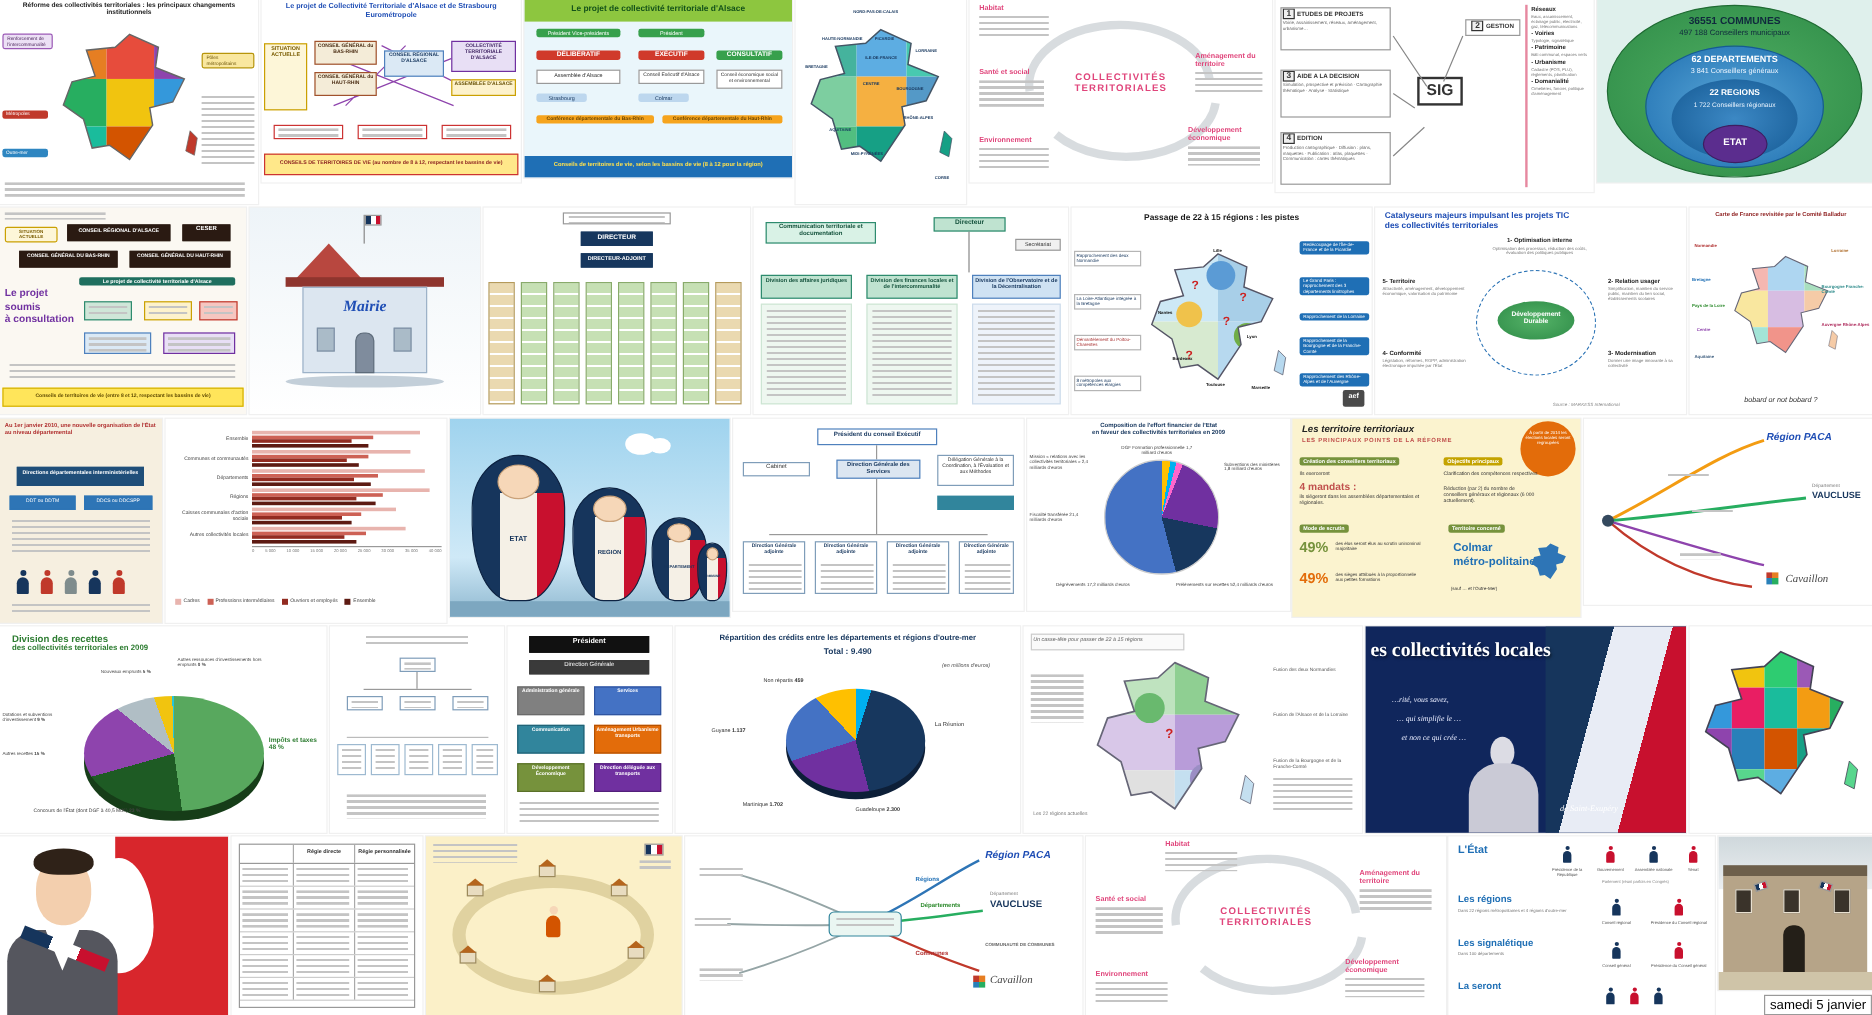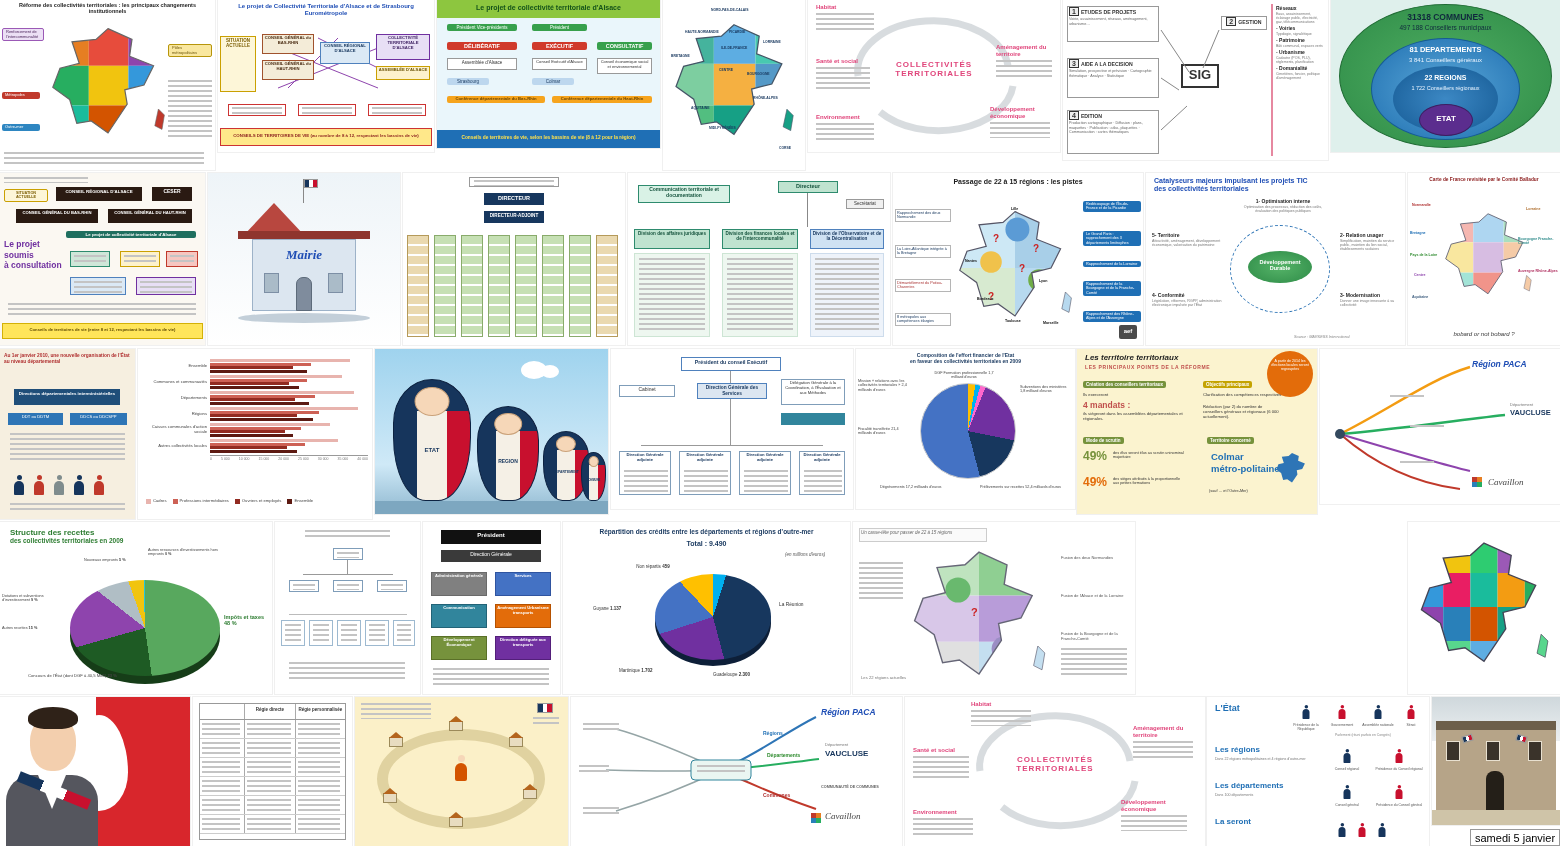--- a/index.html
+++ b/index.html
@@ -200,23 +200,23 @@
     <div class="b" style="font-size:5px;color:#222;margin-top:2px">- Domanialité</div>
     <div style="font-size:3.5px;color:#777">Cimetières, foncier, politique d'aménagement</div>
   </div>
 </div>
 
 <div class="tile" style="left:1331px;top:0;width:229px;height:152px;background:#dff0ec">
   <div class="t" style="left:8px;top:4px;width:213px;height:144px;border-radius:50%;background:radial-gradient(ellipse at center,#4fae62 0%,#2e8b47 100%);border:1px solid #1f6b33"></div>
   <div class="t" style="left:40px;top:38px;width:149px;height:102px;border-radius:50%;background:radial-gradient(ellipse,#5aa7d8,#1f6fb0);border:1px solid #155a94"></div>
   <div class="t" style="left:62px;top:66px;width:105px;height:66px;border-radius:50%;background:radial-gradient(ellipse,#3c88c4,#155a94)"></div>
   <div class="t" style="left:88px;top:104px;width:54px;height:32px;border-radius:50%;background:#5b2d8e;border:1px solid #3d1e61"></div>
-  <div class="t b c" style="left:0;top:12px;width:229px;font-size:8.5px;color:#10293d">31318 COMMUNES</div>
+  <div class="t b c" style="left:0;top:12px;width:229px;font-size:8.5px;color:#10293d">36551 COMMUNES</div>
   <div class="t c" style="left:0;top:24px;width:229px;font-size:6.5px;color:#10293d">497 188  Conseillers municipaux</div>
-  <div class="t b c" style="left:0;top:46px;width:229px;font-size:7.5px;color:#fff">81 DEPARTEMENTS</div>
+  <div class="t b c" style="left:0;top:46px;width:229px;font-size:7.5px;color:#fff">62 DEPARTEMENTS</div>
   <div class="t c" style="left:0;top:57px;width:229px;font-size:6px;color:#eaf4ff">3 841  Conseillers généraux</div>
   <div class="t b c" style="left:0;top:74px;width:229px;font-size:7px;color:#fff">22 REGIONS</div>
   <div class="t c" style="left:0;top:85px;width:229px;font-size:5.5px;color:#eaf4ff">1 722  Conseillers régionaux</div>
   <div class="t b c" style="left:88px;top:114px;width:54px;font-size:8px;color:#fff">ETAT</div>
 </div>
 
 <div class="tile" style="left:208px;top:173px;width:192px;height:172px;background:linear-gradient(#eef4f8,#ffffff)">
   <div class="t" style="left:95px;top:6px;width:1px;height:24px;background:#888"></div>
   <div class="flag" style="left:96px;top:6px;width:14px;height:9px"></div>
   <div class="t" style="left:36px;top:30px;width:60px;height:0;border-left:30px solid transparent;border-right:30px solid transparent;border-bottom:32px solid #b8473f"></div>
@@ -606,21 +606,21 @@
   <div class="ln" style="left:80px;top:112px;width:34px;height:5px"></div>
   <div class="t b i" style="left:152px;top:10px;font-size:8.5px;color:#1f4eb5">Région PACA</div>
   <div class="t" style="left:190px;top:54px;font-size:4px;color:#777">Département</div>
   <div class="t b" style="left:190px;top:60px;font-size:7.5px;color:#16355c">VAUCLUSE</div>
   <div class="t i" style="left:168px;top:128px;font-size:9px;color:#444;font-family:'Liberation Serif',serif">Cavaillon</div>
   <div class="t" style="left:152px;top:128px;width:10px;height:10px;background:conic-gradient(#e67e22 0 90deg,#27ae60 90deg 180deg,#2980b9 180deg 270deg,#c0392b 270deg)"></div>
 </div>
 
 <div class="tile" style="left:0;top:522px;width:272px;height:172px">
   <div class="t b" style="left:10px;top:6px;width:180px;font-size:8px;color:#2e7d32">
-    <div>Structure des recettes</div>
+    <div>Division des recettes</div>
     <div style="font-size:6.5px">des collectivités territoriales en 2009</div>
   </div>
   <div class="pie" style="left:70px;top:66px;width:150px;height:96px;background:#163d18"></div>
   <div class="pie" style="left: 70px; top: 58px; width: 150px; height: 96px; background: conic-gradient(rgb(88, 168, 94) 0deg, rgb(88, 168, 94) 171.94deg, rgb(30, 91, 36) 171.94deg, rgb(30, 91, 36) 254.328deg, rgb(142, 68, 173) 254.328deg, rgb(142, 68, 173) 308.06deg, rgb(176, 190, 197) 308.06deg, rgb(176, 190, 197) 340.299deg, rgb(241, 196, 15) 340.299deg, rgb(241, 196, 15) 358.209deg, rgb(38, 198, 218) 358.209deg, rgb(38, 198, 218) 360deg);"></div>
   <div class="t" style="left:148px;top:26px;width:86px;font-size:3.8px;color:#444"><span>Autres ressources d'investissements hors emprunts</span> <span class="b">0 %</span></div>
   <div class="t" style="left:84px;top:36px;width:60px;font-size:3.8px;color:#444"><span>Nouveaux emprunts</span> <span class="b">5 %</span></div>
   <div class="t b" style="left:224px;top:92px;width:46px;font-size:5.5px;color:#2e7d32"><span>Impôts et taxes</span> <span>48 %</span></div>
   <div class="t" style="left:2px;top:72px;width:62px;font-size:3.8px;color:#444"><span>Dotations et subventions d'investissement</span> <span class="b">9 %</span></div>
   <div class="t" style="left:2px;top:104px;width:56px;font-size:3.8px;color:#444"><span>Autres recettes</span> <span class="b">15 %</span></div>
   <div class="t" style="left:28px;top:152px;width:130px;font-size:4.2px;color:#444"><span>Concours de l'État (dont DGF à 40,5 Md€)</span> <span class="b">23 %</span></div>
@@ -709,20 +709,30 @@
   </svg>
   <div class="t b" style="left:118px;top:84px;font-size:11px;color:#cc2222">?</div>
   <div class="t" style="left:208px;top:34px;width:68px;font-size:4px;color:#555">Fusion des deux Normandies</div>
   <div class="t" style="left:208px;top:72px;width:68px;font-size:4px;color:#555">Fusion de l'Alsace et de la Lorraine</div>
   <div class="t" style="left:208px;top:110px;width:68px;font-size:4px;color:#555">Fusion de la Bourgogne et de la Franche-Comté</div>
   <div class="ln" style="left:208px;top:126px;width:66px;height:28px"></div>
   <div class="ln" style="left:6px;top:40px;width:44px;height:40px"></div>
   <div class="t" style="left:8px;top:154px;font-size:4.2px;color:#777">Les 22 régions actuelles</div>
 </div>
 
+<div class="tile" style="left:1138px;top:522px;width:267px;height:172px;background:#10265c">
+  <div class="t" style="left:150px;top:0;width:117px;height:172px;background:linear-gradient(105deg,#16355c 0 35%,#e8ecf5 35% 65%,#c8102e 65%)"></div>
+  <div class="t b" style="left:4px;top:10px;width:260px;font-size:16.5px;color:#fff;font-family:'Liberation Serif',serif;text-shadow:1px 1px 2px rgba(0,0,0,.5)">es collectivités locales</div>
+  <div class="t i" style="left:22px;top:58px;font-size:6.5px;color:#e8ecff;font-family:'Liberation Serif',serif">…rité, vous savez,</div>
+  <div class="t i" style="left:26px;top:74px;font-size:6.5px;color:#e8ecff;font-family:'Liberation Serif',serif">… qui simplifie le …</div>
+  <div class="t i" style="left:30px;top:90px;font-size:6.5px;color:#e8ecff;font-family:'Liberation Serif',serif">et non ce qui crée …</div>
+  <div class="t" style="left:104px;top:92px;width:20px;height:26px;background:#dcdce4;border-radius:50%"></div>
+  <div class="t" style="left:86px;top:114px;width:58px;height:58px;background:#cacad6;border-radius:45% 45% 0 0"></div>
+  <div class="t i" style="left:162px;top:148px;font-size:7px;color:#fff;font-family:'Liberation Serif',serif">de Saint-Exupéry</div>
+</div>
 
 <div class="tile" style="left:1408px;top:522px;width:152px;height:172px">
   <svg class="t" style="left:8px;top:6px" width="136" height="158" viewBox="0 0 100 100">
     <defs>
           <clipPath id="fr28">
             <path d="M50 3 L70 12 L68 26 L88 34 L80 50 L64 54 L66 66 L50 90 L36 80 L24 82 L18 62 L4 52 L10 36 L26 32 L20 14 L40 12 Z"></path>
           </clipPath>
         </defs>
     <g clip-path="url(#fr28)">
       <rect x="0" y="0" width="20" height="25" fill="#e74c3c"></rect>
@@ -920,21 +930,21 @@
   <div class="t b" style="left:8px;top:48px;font-size:8px;color:#1f6fb5">Les régions</div>
   <div class="t" style="left:8px;top:60px;width:100px;font-size:3.6px;color:#777">Dans 22 régions métropolitaines et 4 régions d'outre-mer</div>
   <div class="t c" style="left:118px;top:48px;width:44px">
         <div class="fig" style="left:17px;top:6px;background:#16355c;transform:scale(.7)"></div>
         <div style="position:absolute;top:22px;left:0;width:44px;font-size:3.4px;color:#555">Conseil régional</div>
       </div>
   <div class="t c" style="left:166px;top:48px;width:52px">
         <div class="fig" style="left:21px;top:6px;background:#c8102e;transform:scale(.7)"></div>
         <div style="position:absolute;top:22px;left:0;width:52px;font-size:3.4px;color:#555">Présidence du Conseil régional</div>
       </div>
-  <div class="t b" style="left:8px;top:84px;font-size:8px;color:#1f6fb5">Les départements</div>
+  <div class="t b" style="left:8px;top:84px;font-size:8px;color:#1f6fb5">Les signalétique</div>
   <div class="t" style="left:8px;top:96px;width:100px;font-size:3.6px;color:#777">Dans 100 départements</div>
   <div class="t c" style="left:118px;top:84px;width:44px">
         <div class="fig" style="left:17px;top:6px;background:#16355c;transform:scale(.7)"></div>
         <div style="position:absolute;top:22px;left:0;width:44px;font-size:3.4px;color:#555">Conseil général</div>
       </div>
   <div class="t c" style="left:166px;top:84px;width:52px">
         <div class="fig" style="left:21px;top:6px;background:#c8102e;transform:scale(.7)"></div>
         <div style="position:absolute;top:22px;left:0;width:52px;font-size:3.4px;color:#555">Présidence du Conseil général</div>
       </div>
   <div class="t b" style="left:8px;top:120px;font-size:8px;color:#1f6fb5">La seront</div>

